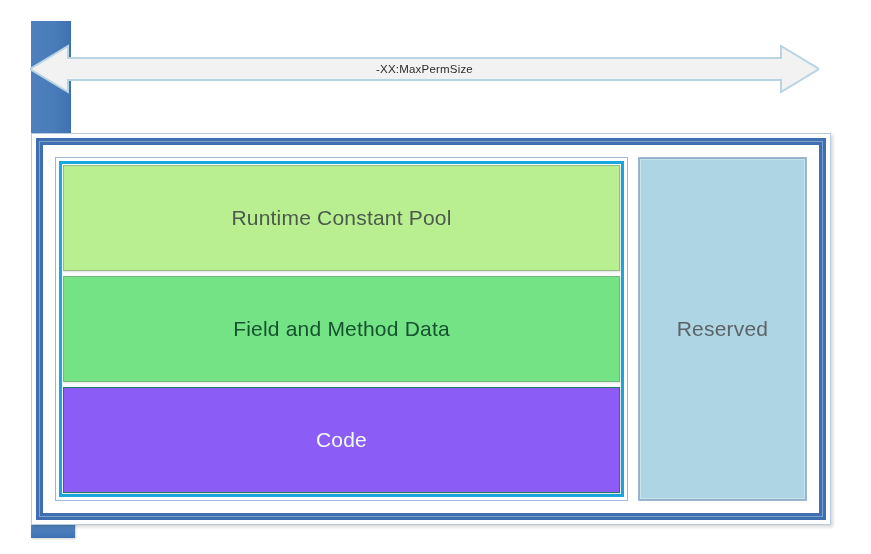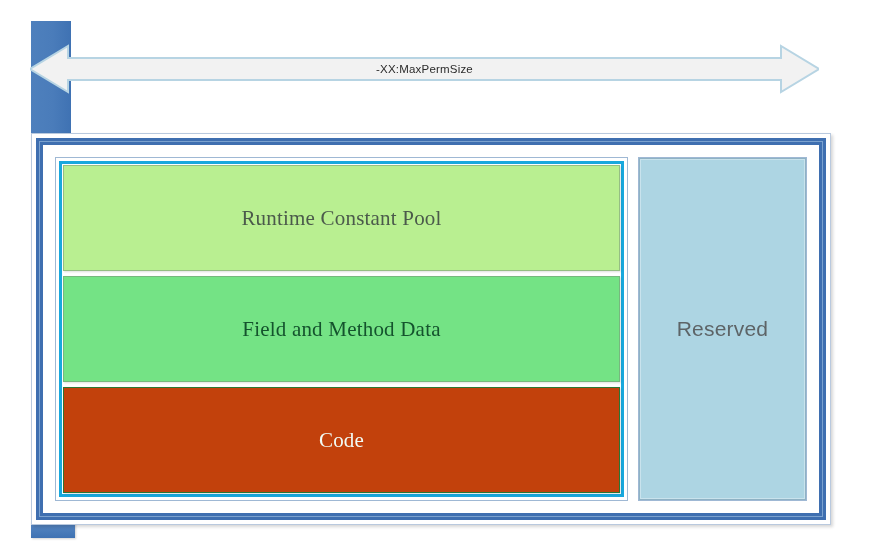--- a/index.html
+++ b/index.html
@@ -94,21 +94,20 @@
   }
 
   
   .perm-panel {
     position: relative;
     width: 573px;
     background: #ffffff;
     border: 1px solid #9fb8d4;
     box-sizing: border-box;
     padding: 3px;
-    font-family: Liberation Serif, serif;
   }
   .perm-panel-band {
     position: absolute;
     left: 3px; top: 3px; right: 3px; bottom: 3px;
     border: 3px solid #18a8dd;
     box-sizing: border-box;
     background: #ffffff;
   }
   .perm-stack {
     position: absolute;
@@ -132,21 +131,21 @@
   }
   .block-rcp {
     background: #b9ef91;
     color: #4b5a4b;
   }
   .block-fmd {
     background: #74e385;
     color: #14532d;
   }
   .block-code {
-    background: #c2410c;
+    background: #8b5cf6;
     color: #f2fbf5;
     border-color: rgba(5,130,62,0.8);
   }
 
   
   .reserved-panel {
     position: relative;
     flex: 1;
     background: #ffffff;
     border: 1px solid #9fb8d4;

